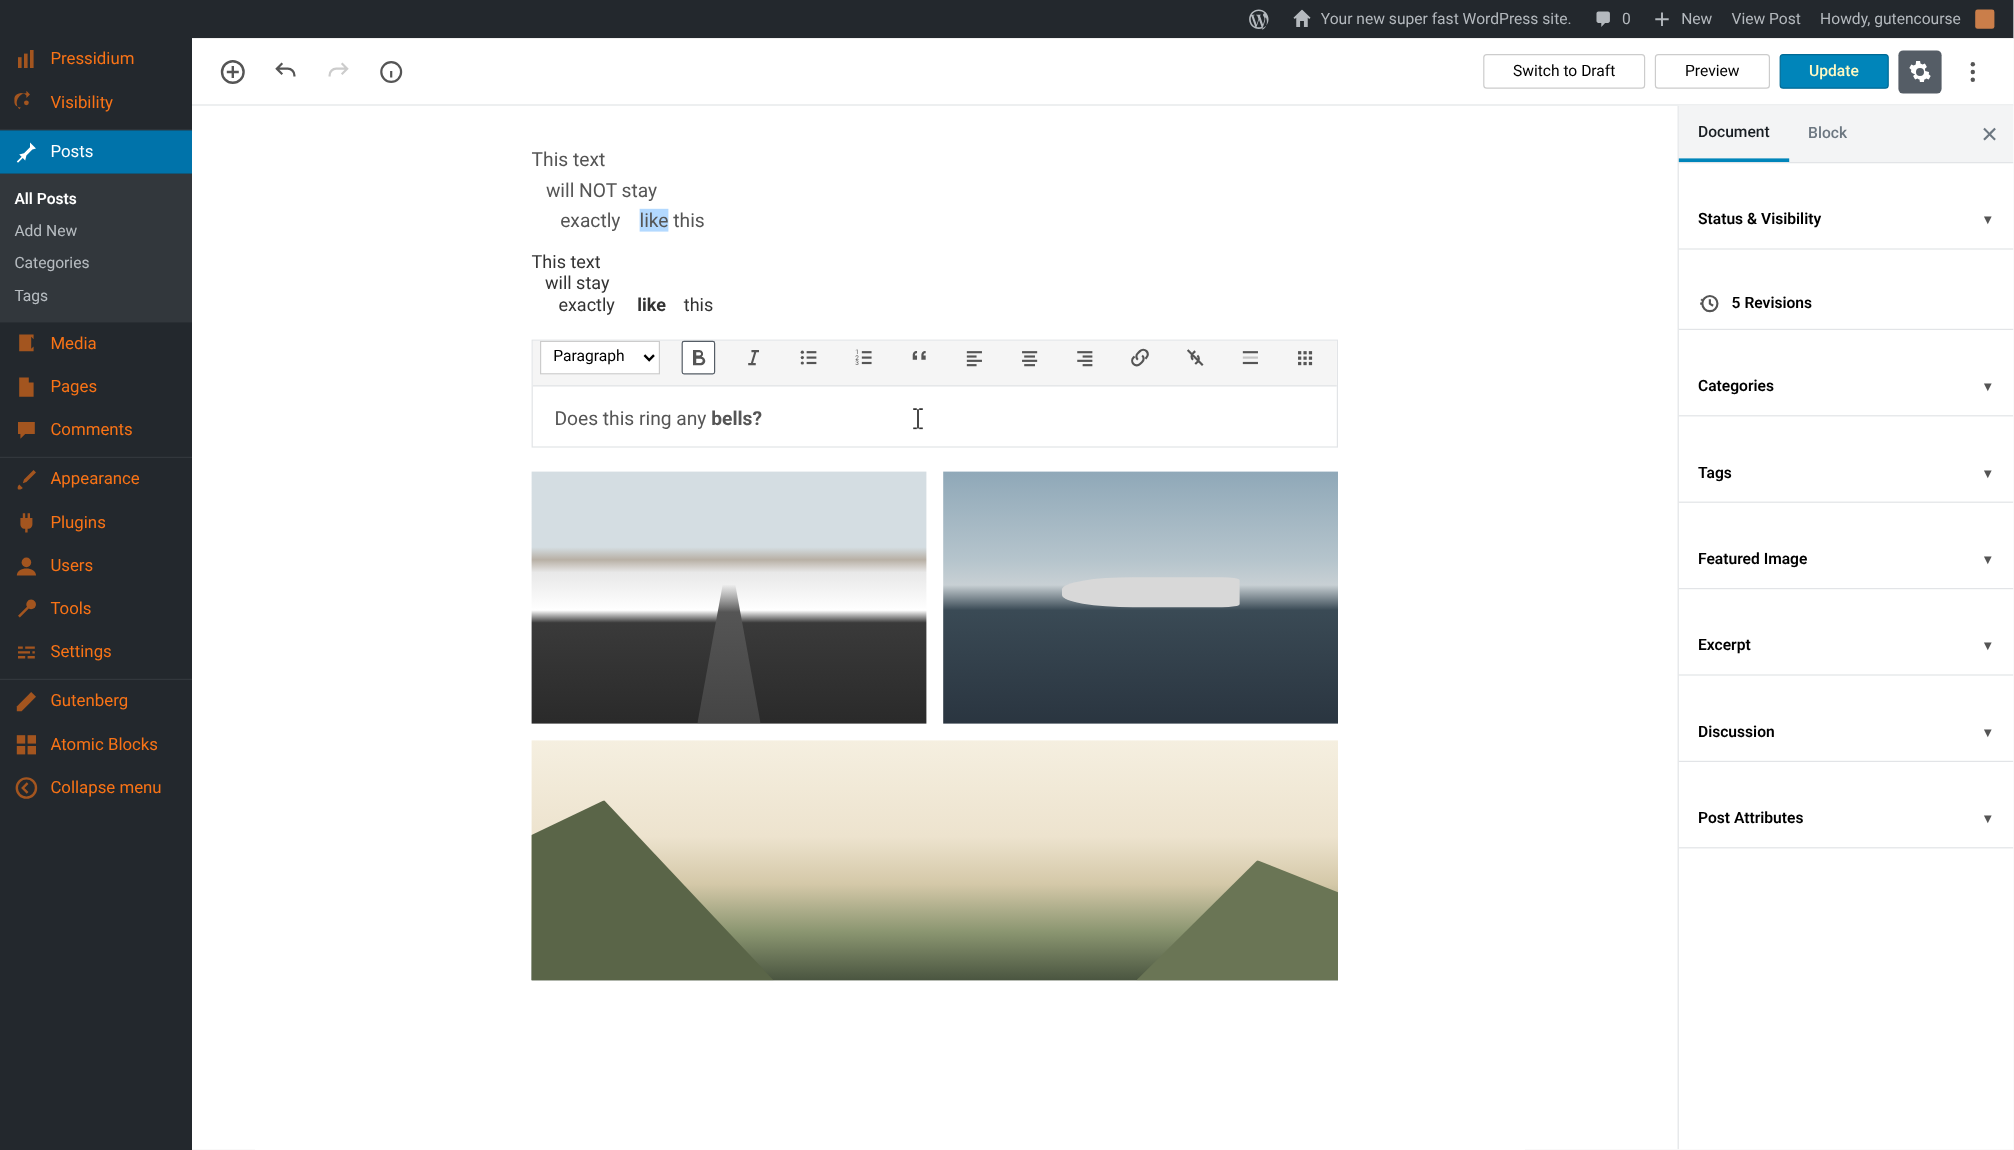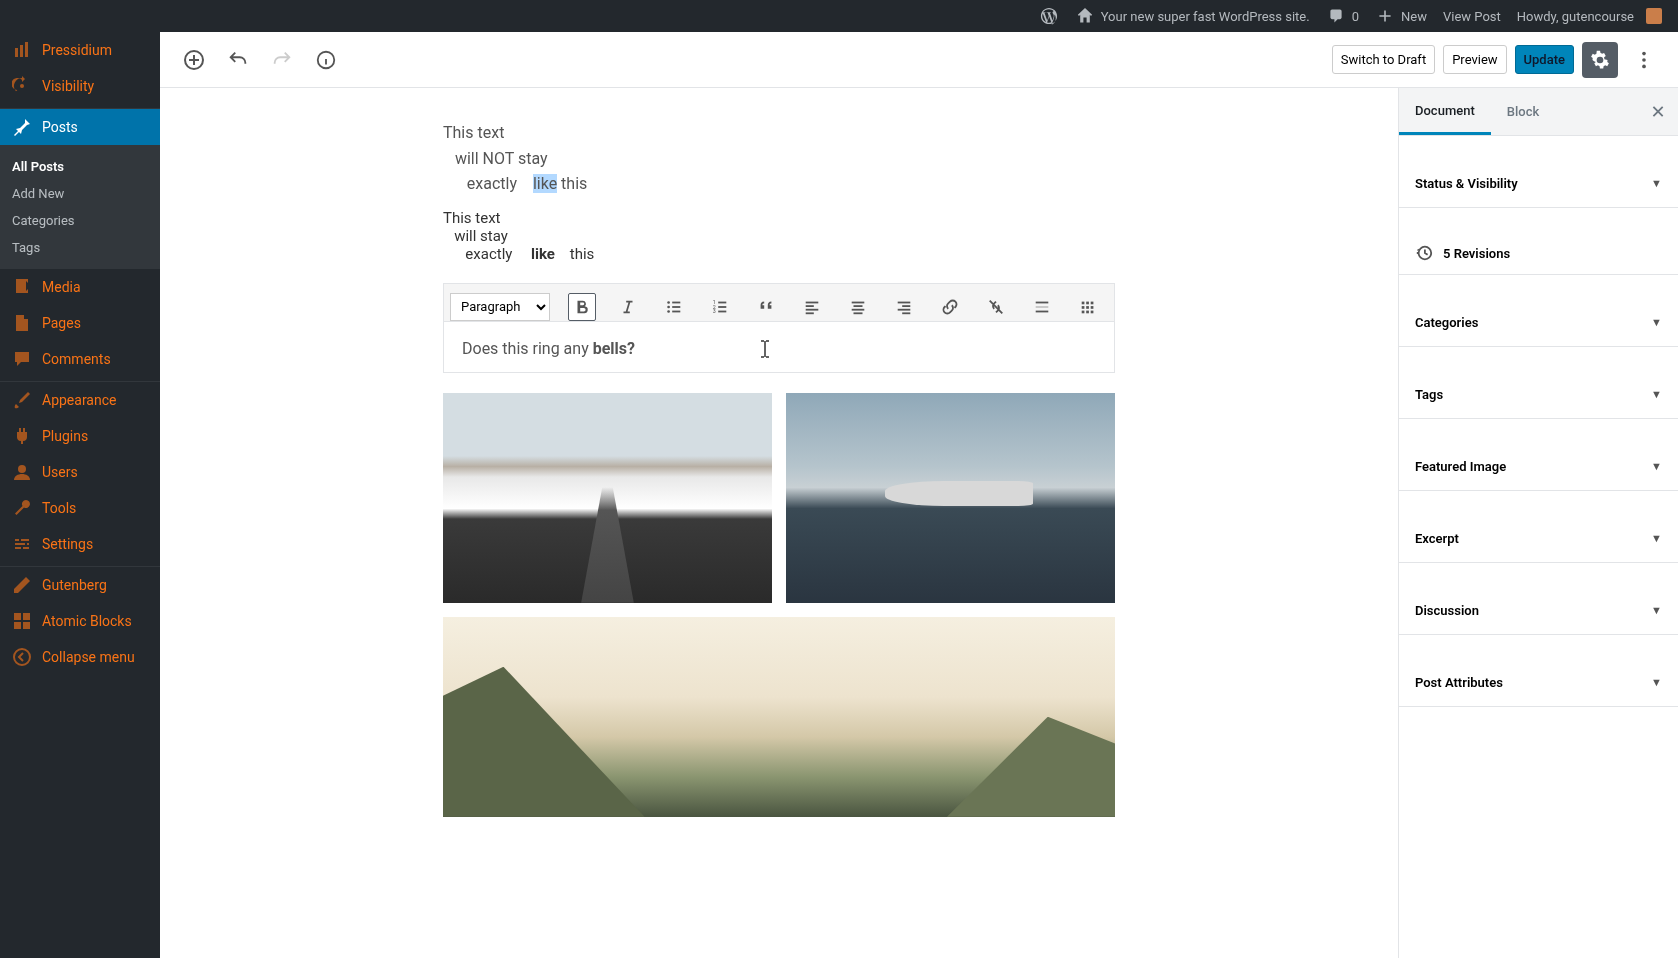--- a/index.html
+++ b/index.html
@@ -26,41 +26,41 @@
 
     
     .main-wrap { margin-left: 160px; height: calc(100vh - 32px); margin-top: 0; display: flex; flex-direction: column; background: #fff; }
 
     
     .editor-header { height: 56px; background: #fff; border-bottom: 1px solid #e2e4e7; display: flex; align-items: center; justify-content: space-between; padding: 0 16px; }
     .header-left { display: flex; align-items: center; gap: 8px; }
     .header-right { display: flex; align-items: center; gap: 8px; }
     .icon-btn { width: 36px; height: 36px; display: flex; align-items: center; justify-content: center; cursor: pointer; border-radius: 4px; color: #555; }
     .icon-btn.disabled { color: #ccc; cursor: default; }
-    .btn { padding: 6px 8px; border: 1px solid #ccc; background: #fff; border-radius: 3px; font-size: 13px; cursor: pointer; }
-    .btn.primary { background: #0085ba; border-color: #006a95; color: #0f172a; font-weight: 500; }
+    .btn { padding: 6px 24px; border: 1px solid #ccc; background: #fff; border-radius: 3px; font-size: 13px; cursor: pointer; }
+    .btn.primary { background: #0085ba; border-color: #006a95; color: #fef9c3; font-weight: 500; }
     .settings-btn { width: 36px; height: 36px; background: #555d66; color: #fff; display: flex; align-items: center; justify-content: center; border-radius: 4px; cursor: pointer; }
 
     
     .editor-body { flex: 1; display: flex; overflow: hidden; }
     .editor-canvas { flex: 1; overflow-y: auto; padding: 20px 0 60px; position: relative; }
     .editor-canvas::-webkit-scrollbar { width: 12px; }
     .editor-canvas::-webkit-scrollbar-track { background: #f1f1f1; }
     .editor-canvas::-webkit-scrollbar-thumb { background: #c1c1c1; border-radius: 6px; }
     .canvas-inner { max-width: 700px; margin: 0 auto; }
 
     
     .block { margin: 12px 0; padding: 0 14px; }
     .paragraph-block { font-size: 16px; color: #555; line-height: 1.6; }
     .verse-block { font-family: monospace; white-space: pre; font-size: 15px; color: #333; }
     .highlight { background: #b3d9ff; }
 
     
     .classic-block { border: 1px solid #e2e4e7; background: #fff; }
-    .classic-toolbar { height: 38px; display: flex; align-items: flex-end; padding: 0 6px; border-bottom: 1px solid #e2e4e7; background: #f5f5f5; gap: 18px; }
+    .classic-toolbar { height: 38px; display: flex; align-items: flex-start; padding: 0 6px; border-bottom: 1px solid #e2e4e7; background: #f5f5f5; gap: 18px; }
     .format-select { height: 28px; border: 1px solid #ccc; font-size: 13px; padding: 0 6px; background: #fff; min-width: 100px; }
     .tb-btn { width: 28px; height: 28px; display: flex; align-items: center; justify-content: center; cursor: pointer; color: #555; border-radius: 2px; }
     .tb-btn.active { border: 1px solid #555d66; background: #fff; }
     .classic-content { padding: 14px 18px; font-size: 16px; color: #555; min-height: 40px; }
     .classic-content .bold { font-weight: 700; }
 
     
     .gallery { display: flex; flex-wrap: wrap; gap: 14px; padding: 0 14px; }
     .gallery-item { flex: 1 1 calc(50% - 7px); min-width: 300px; height: 210px; }
     .gallery-item.wide { flex: 1 1 100%; height: 200px; }

